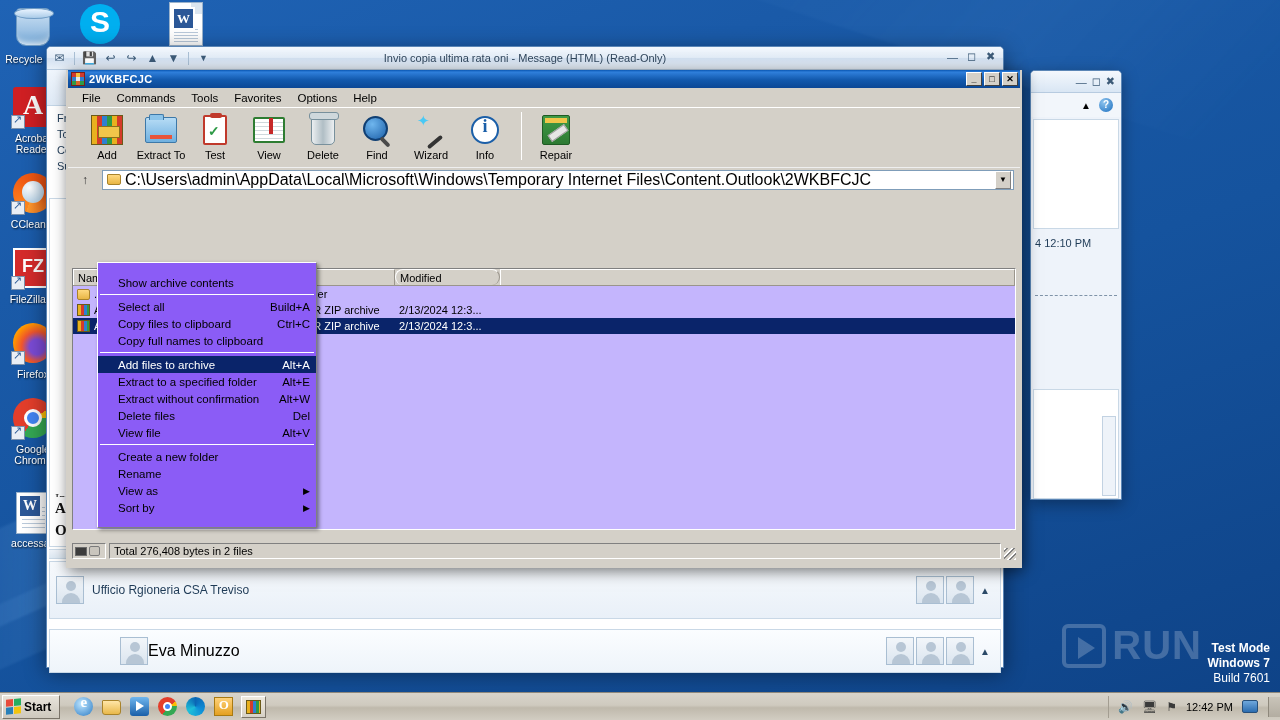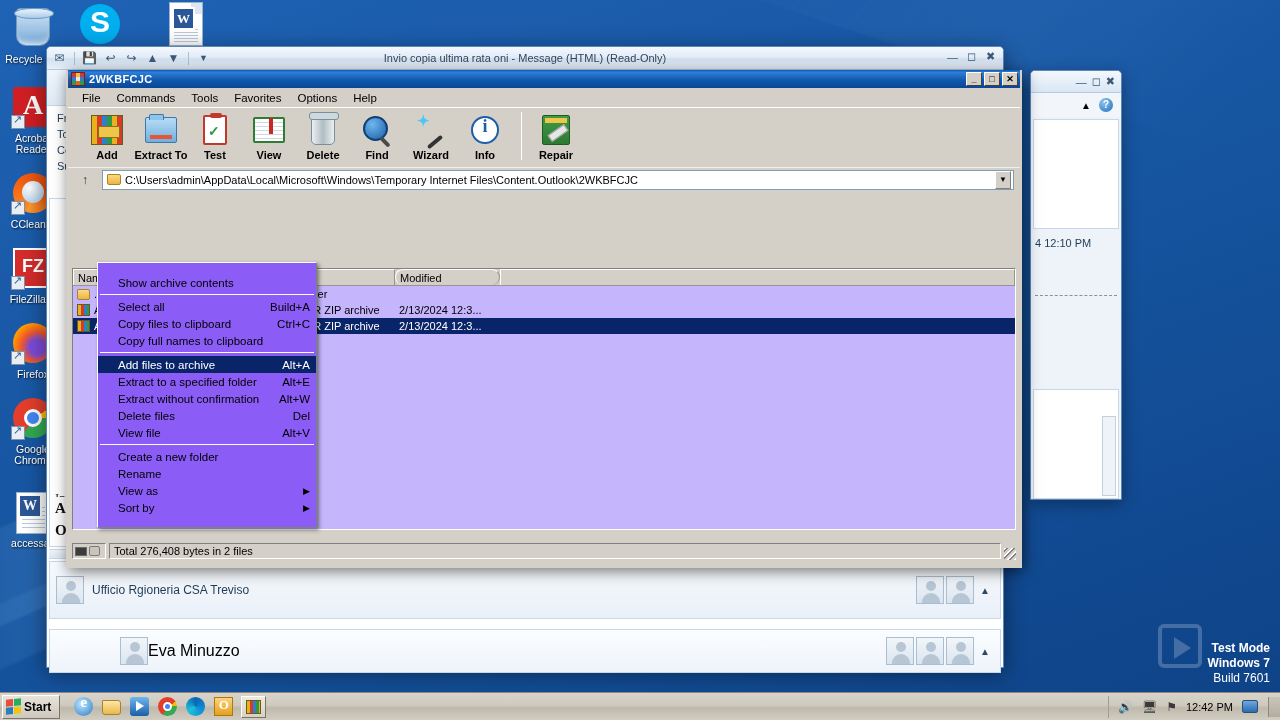--- a/index.html
+++ b/index.html
@@ -144,21 +144,21 @@
   .wr-title .tic:after{content:"";position:absolute;left:4px;top:0;width:4px;height:12px;
             background:linear-gradient(180deg,#f2c13c 0 33%,#e7e7e7 33% 66%,#d8672c 66% 100%);}
   .wr-title .tname{font-size:11px;font-weight:700;letter-spacing:.3px;}
   .wr-ctl{margin-left:auto;display:flex;gap:2px;}
   .wr-ctl button{width:16px;height:14px;background:#d4d0c8;border:1px solid #fff;
             border-right-color:#404040;border-bottom-color:#404040;font:700 9px "Liberation Sans",sans-serif;
             line-height:11px;padding:0;color:#000;cursor:default;}
   .wr-menu{height:19px;background:#d4d0c8;display:flex;align-items:center;padding-left:6px;gap:0;}
   .wr-menu span{font-size:11.5px;color:#000;padding:2px 8px;}
   .wr-toolbar{height:60px;background:#d4d0c8;border-top:1px solid #fff;
-            display:flex;align-items:flex-start;padding:4px 0 0 12px;position:relative;font-weight:bold;}
+            display:flex;align-items:flex-start;padding:4px 0 0 12px;position:relative;}
   .tbtn{width:54px;text-align:center;}
   .tbtn .art{height:36px;display:flex;align-items:center;justify-content:center;}
   .tbtn .cap{font-size:11px;color:#000;margin-top:1px;}
   .tbsep{width:1px;height:48px;background:#9a958c;border-right:1px solid #fff;margin:0 7px 0 9px;}
 
   
   .a-add{width:32px;height:30px;display:block;background:
       repeating-linear-gradient(90deg,#e8b11e 0 5px,#d53b2a 5px 10px,#2f7fd0 10px 15px,#2e9a46 15px 20px,#e8b11e 20px 25px,#d53b2a 25px 30px);
       border:1px solid #6b5a18;position:relative;}
   .a-add:after{content:"";position:absolute;left:6px;top:10px;width:20px;height:10px;background:#f0c64a;border:1px solid #8a6f1c;}
@@ -184,21 +184,21 @@
   .a-info:after{content:"i";position:absolute;left:0;right:0;top:-2px;color:#1b5fa8;font:700 18px "Liberation Serif",serif;}
   .a-repair{width:28px;height:30px;background:linear-gradient(180deg,#3f9b46,#2d7a33);border:1px solid #1f5b24;border-radius:2px;position:relative;}
   .a-repair:before{content:"";position:absolute;left:2px;top:2px;right:2px;height:5px;background:#f0c64a;}
   .a-repair:after{content:"";position:absolute;left:5px;top:13px;width:18px;height:6px;background:#e6e6e6;transform:rotate(-35deg);border:1px solid #9e9e9e;}
 
   
   .wr-addr{height:24px;background:#d4d0c8;display:flex;align-items:center;padding:0 6px;gap:6px;border-top:1px solid #efefef;}
   .upbtn{width:22px;height:20px;background:#d4d0c8;border:1px solid #d4d0c8;display:flex;align-items:center;justify-content:center;font-size:12px;color:#333;}
   .addrfield{flex:1;height:20px;background:#fff;border:1px solid #7f9db9;display:flex;align-items:center;padding:0 2px;}
   .folder-mini{width:14px;height:11px;background:linear-gradient(180deg,#ffd980,#e8b645);border:1px solid #a9832a;border-radius:1px 2px 2px 2px;margin:0 4px 0 2px;flex:0 0 auto;}
-  .addrtext{font-size:11px;color:#000;white-space:nowrap;overflow:hidden;text-align:right;}
+  .addrtext{font-size:16px;color:#000;white-space:nowrap;overflow:hidden;text-align:right;}
   .addrdrop{width:16px;height:18px;background:#d4d0c8;border:1px solid #fff;border-right-color:#808080;border-bottom-color:#808080;
             display:flex;align-items:center;justify-content:center;font-size:8px;margin-left:auto;flex:0 0 auto;}
 
   
   .wr-list{position:absolute;left:4px;right:4px;top:198px;bottom:36px;background:#c4b5fd;border:1px solid #808080;border-right-color:#fff;border-bottom-color:#fff;}
   .lst-head{display:flex;height:17px;background:#d4d0c8;border-bottom:1px solid #9a958c;}
   .lst-head div{border-right:1px solid #9a958c;font-size:11px;color:#000;padding:1px 4px;display:flex;align-items:center;
       border-top:1px solid #fff;border-left:1px solid #fff;}
   .col-name{width:122px;}
   .col-size{width:80px;justify-content:flex-end;}
@@ -647,20 +647,21 @@
     <span class="sub">▶</span>
   </div>
   <div class="mi">
     <span>Sort by</span>
     <span class="sub">▶</span>
   </div>
 </div>
 
 <div id="watermark">
   <span class="play"></span>
+  <span>RUN</span>
 </div>
 <div id="testmode">
   <div class="t1">Test Mode</div>
   <div class="t1">Windows 7</div>
   <div class="t2">Build 7601</div>
 </div>
 
 <div id="taskbar">
   <div id="start-button">
     <span class="winlogo">

